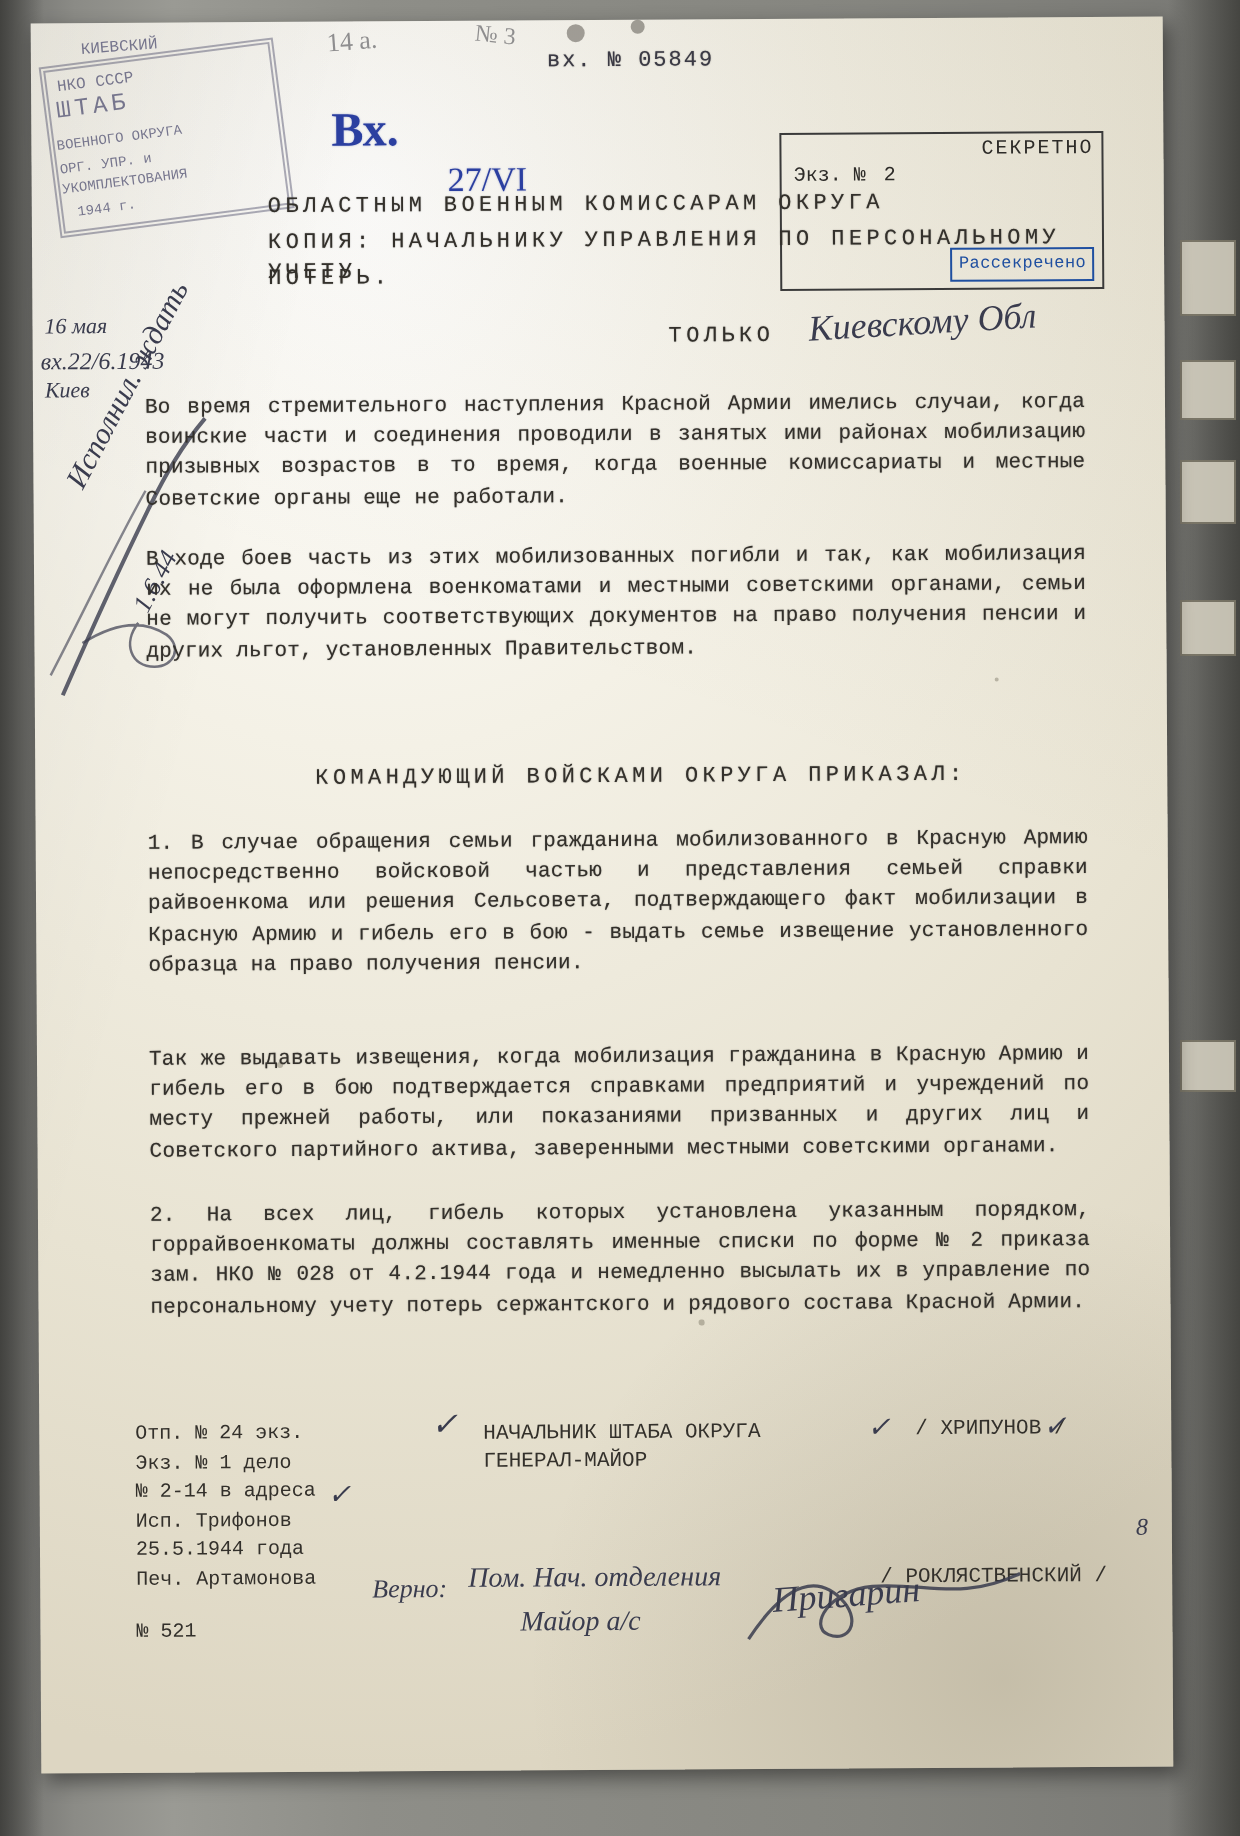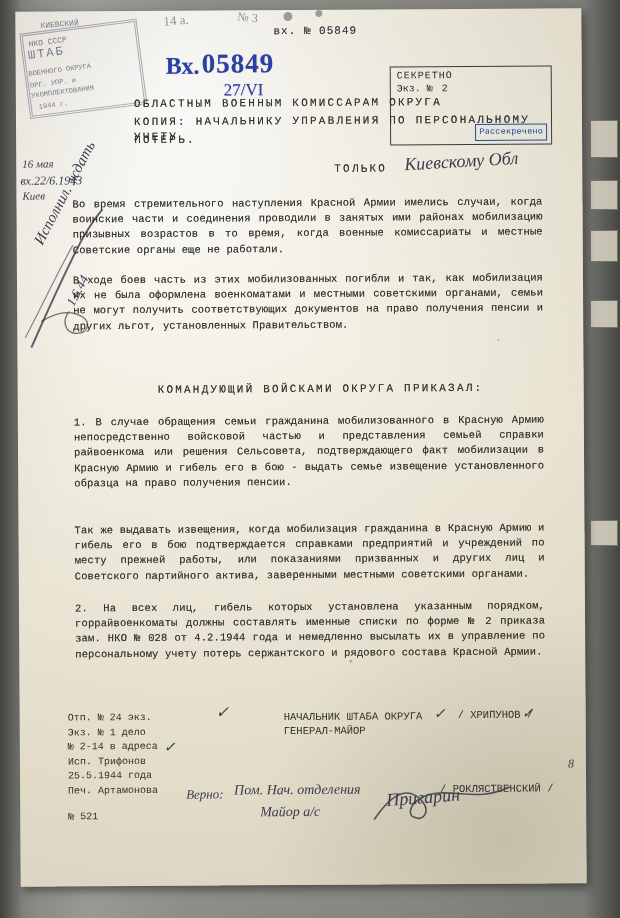--- a/index.html
+++ b/index.html
@@ -171,21 +171,20 @@
     line-height: 14.5px;
     color: #33302b;
   }
   .sign-block {
     position: absolute;
     left: 222px;
     font-family: "Liberation Mono", monospace;
     font-size: 10.5px;
     line-height: 14px;
     color: #33302b;
-    margin-left: 42px;
   }
   .sign-name {
     position: absolute;
     font-family: "Liberation Mono", monospace;
     font-size: 10.5px;
     color: #33302b;
   }
   .punch {
     position: absolute;
     width: 9px;
@@ -230,25 +229,24 @@
       <div class="stamp-box" style="left:-4px;top:8px;width:116px;height:84px;"></div>
       <div class="stamp-box" style="left:-2px;top:10px;width:112px;height:80px;"></div>
     </div>
 
     <div class="stamp-pencil-top" style="left:148px;top:2px;font-size:13px;transform:rotate(-4deg);">14 а.</div>
     <div class="stamp-pencil-top" style="left:222px;top:0px;font-size:12px;transform:rotate(6deg);">№ 3</div>
 
     <div class="typed" style="position:absolute;left:258px;top:14px;font-size:11px;letter-spacing:1px;color:#3b3a45;">вх. № 05849</div>
 
     <div class="ink-blue" style="left:150px;top:42px;font-size:24px;font-weight:bold;">Вх.</div>
-    <div class="ink-blue" style="left:186px;top:38px;font-size:27px;font-weight:bold;letter-spacing:1px;">05849</div>
     <div class="ink-blue" style="left:208px;top:70px;font-size:17px;">27/VI</div>
 
     <div class="secret-box">
-      <div style="text-align:left;letter-spacing:1px;">СЕКРЕТНО</div>
+      <div style="text-align:right;letter-spacing:1px;">СЕКРЕТНО</div>
       <div class="row">
         <span>
           <span>Экз. №</span>
           <span style="padding-left:3px;">2</span>
         </span>
         <span class="declassified">Рассекречено</span>
       </div>
     </div>
 
     <div class="typed sp" style="position:absolute;left:118px;top:86px;font-size:11px;">ОБЛАСТНЫМ ВОЕННЫМ КОМИССАРАМ ОКРУГА</div>

